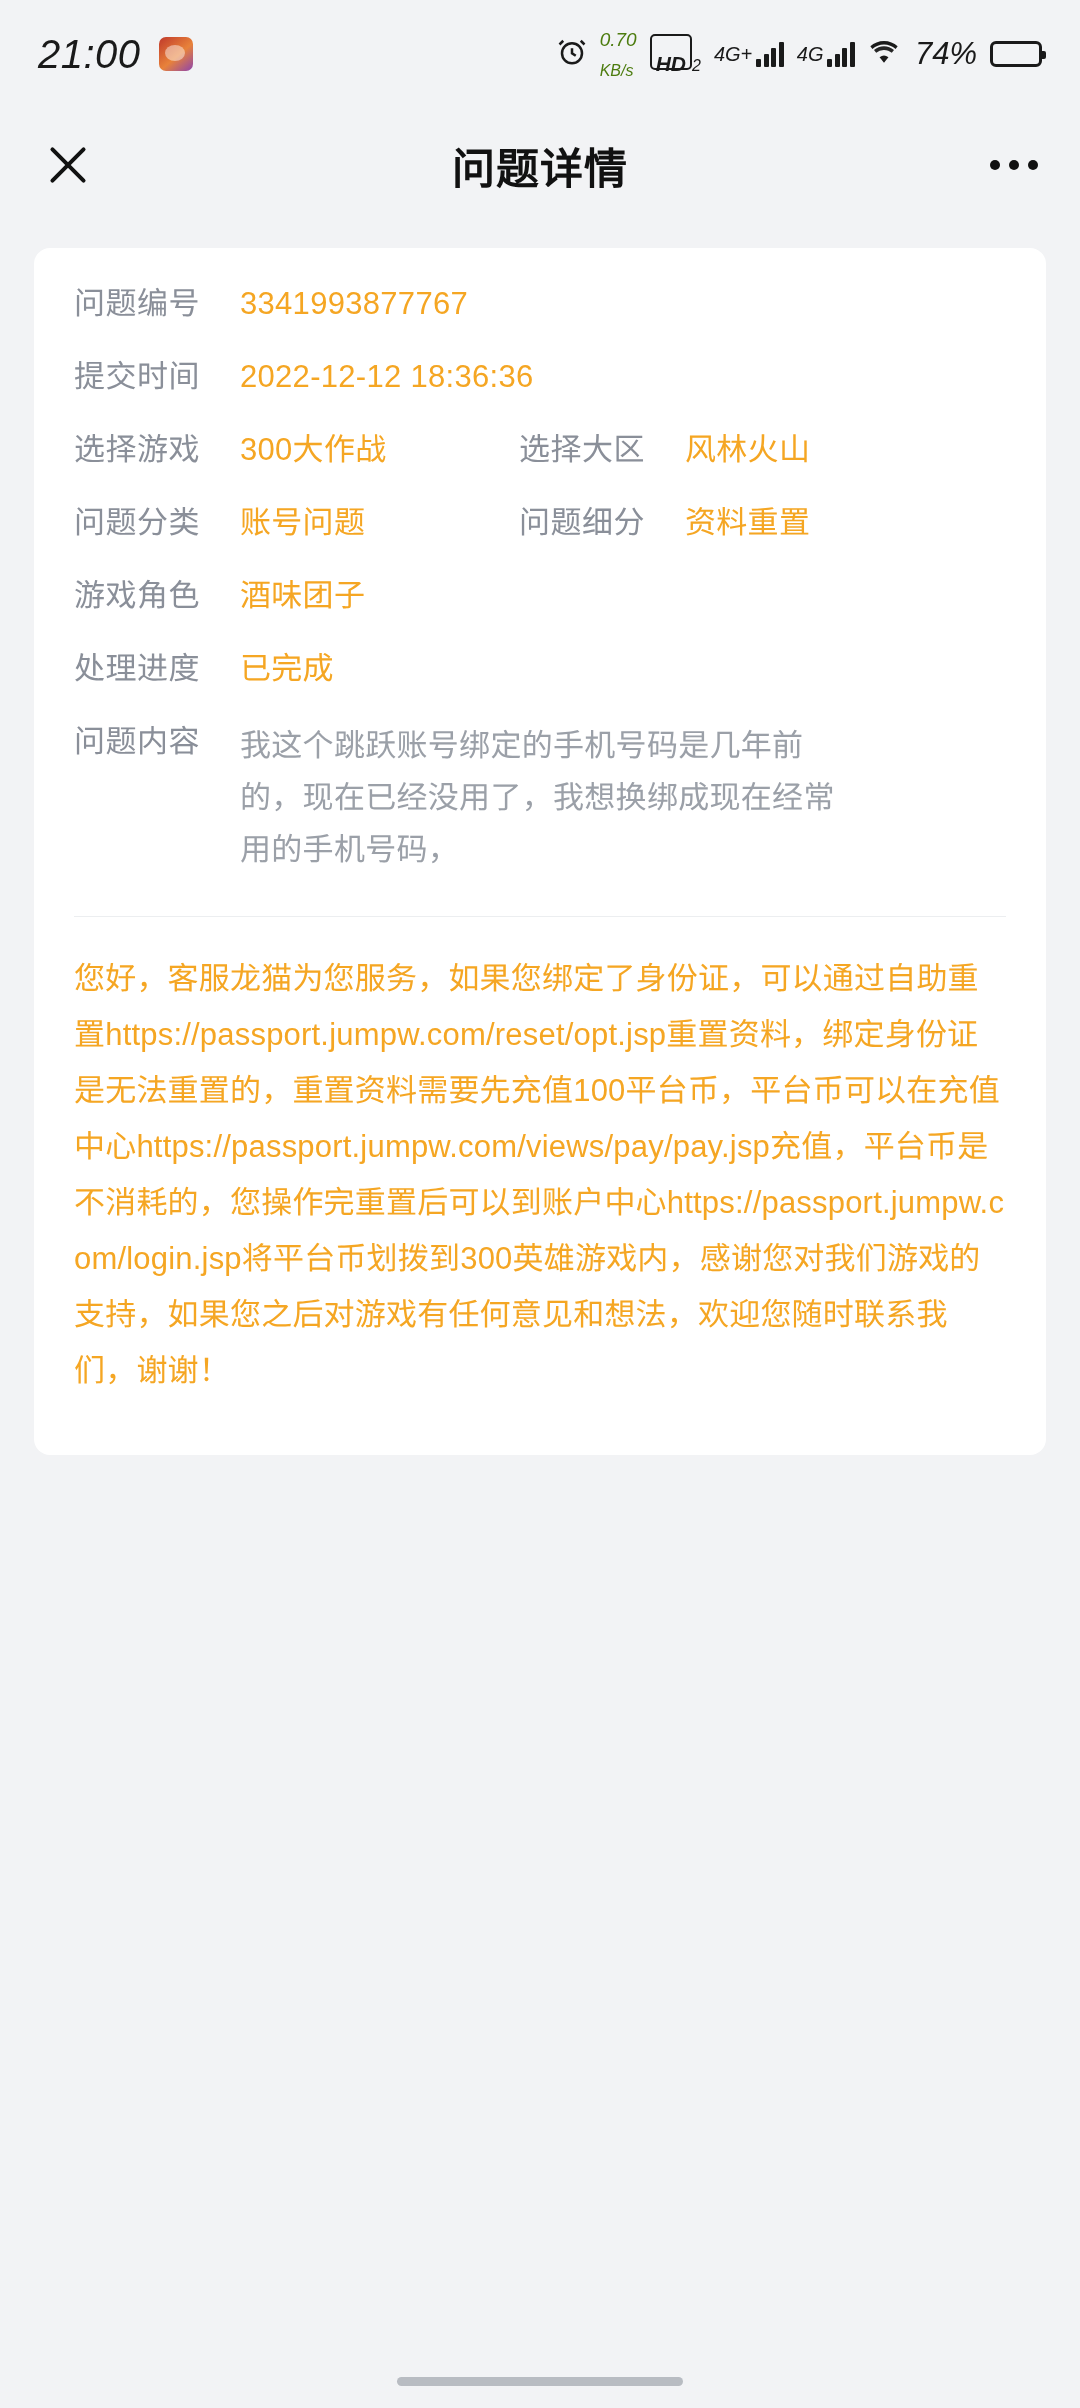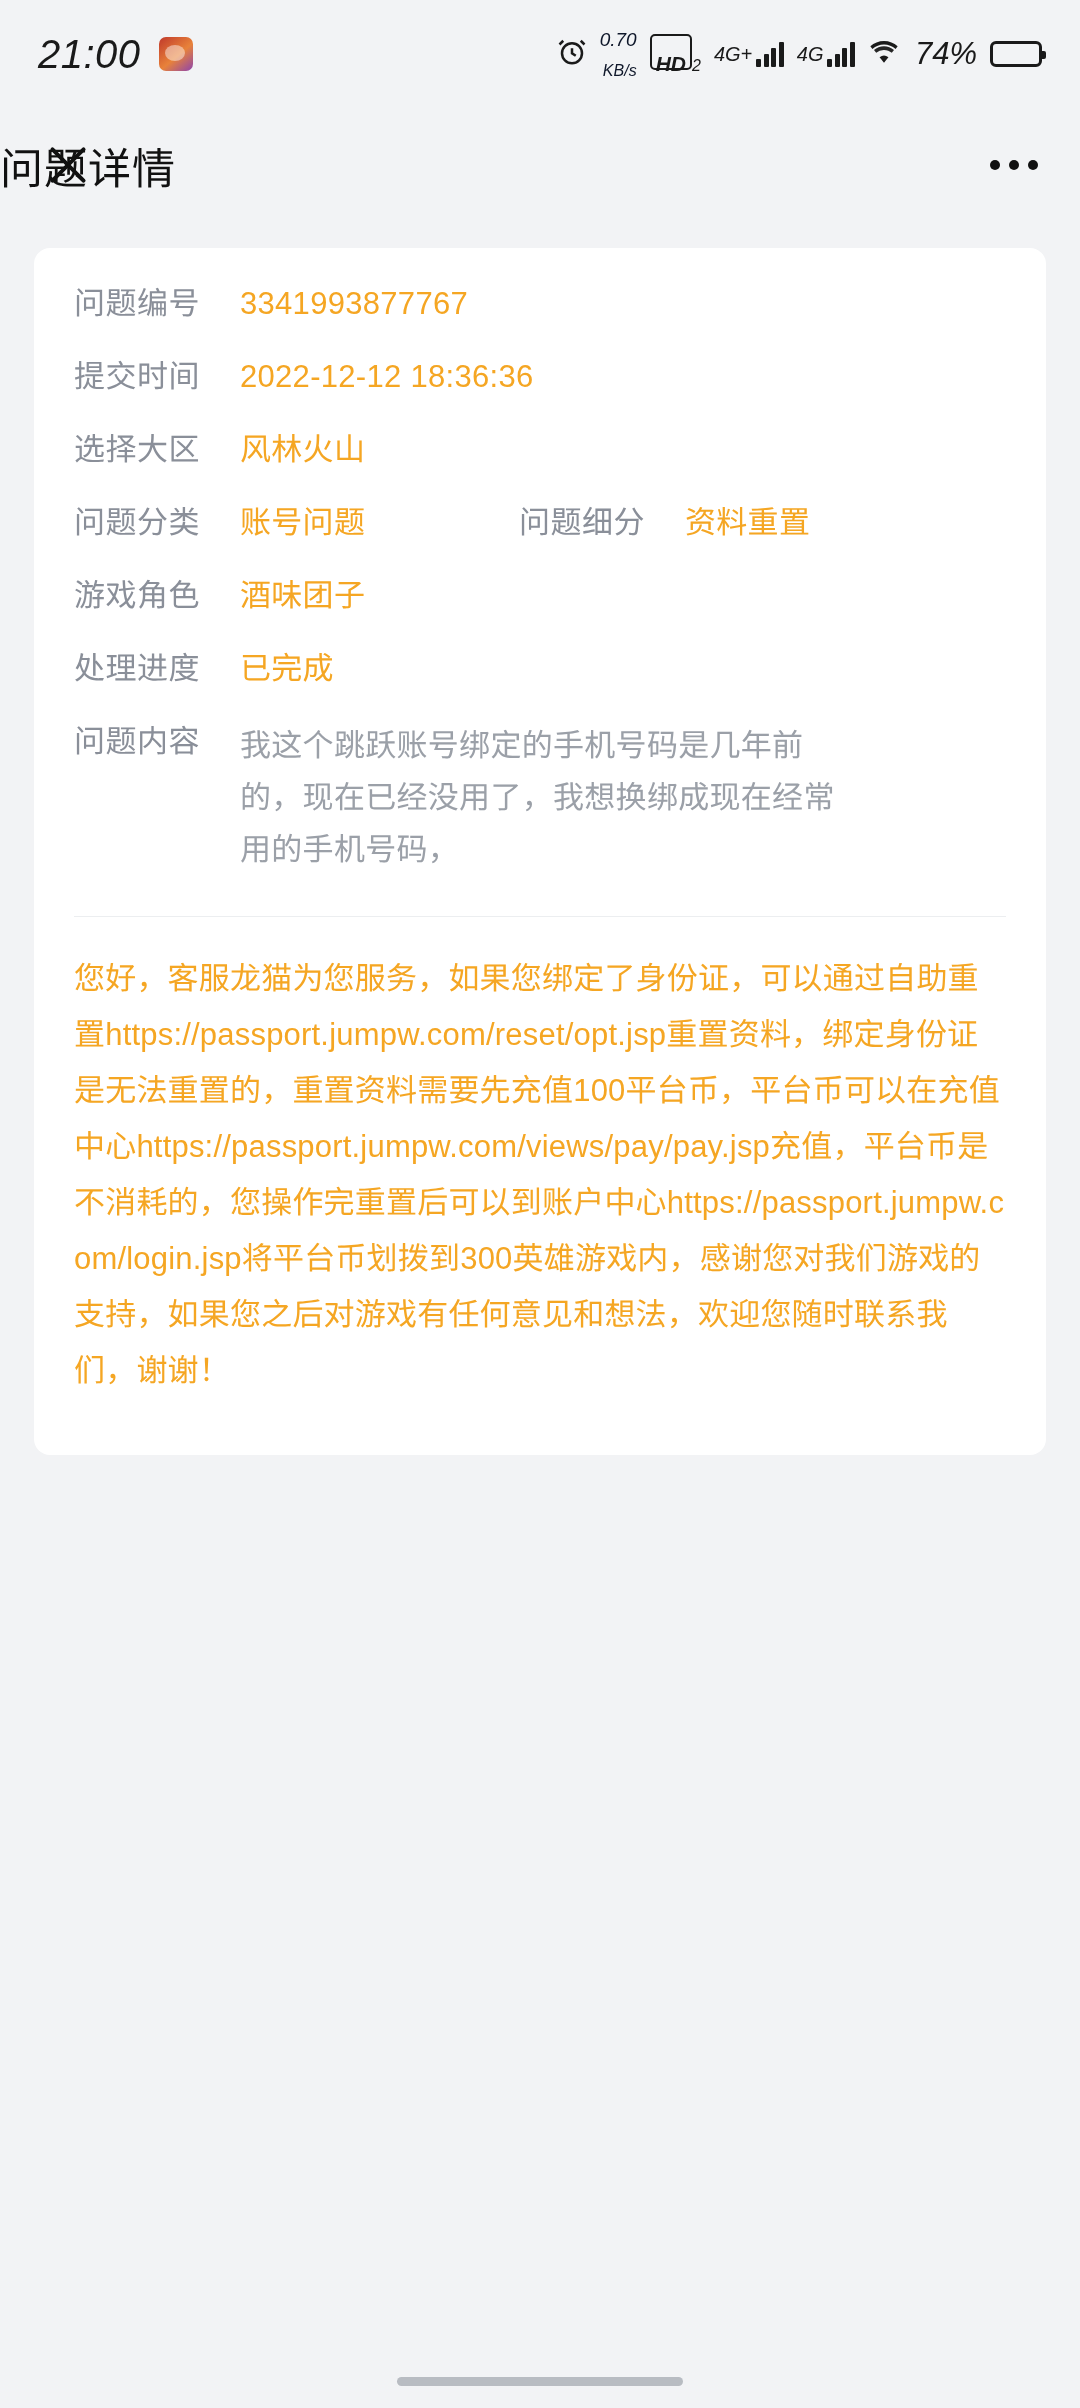--- a/index.html
+++ b/index.html
@@ -56,24 +56,24 @@
   .status-right {
     margin-left: auto;
     display: flex;
     align-items: center;
     gap: 13px;
     color: #1a1a1a;
   }
   .net-speed {
     display: flex;
     flex-direction: column;
-    align-items: flex-end;
+    align-items: flex-start;
     line-height: 1;
     font-size: 18px;
-    color: #0f172a;
+    color: #4d7c0f;
   }
   .net-speed .v { font-size: 19px; }
   .net-speed .u { font-size: 16px; margin-top: 14px; }
   .hd-badge {
     font-size: 21px;
     font-weight: bold;
     border: 2.5px solid #1a1a1a;
     border-radius: 5px;
     padding: 16px 4px;
     line-height: 24px;
@@ -156,23 +156,24 @@
     width: 48px;
     height: 4px;
     background: #111;
     border-radius: 2px;
   }
   .nav-close::before { transform: rotate(45deg); }
   .nav-close::after  { transform: rotate(-45deg); }
   .nav-title {
     position: absolute;
     left: 0; right: 0;
+    text-align: center;
     font-size: 43px;
     color: #111;
-    font-weight: 400;
+    font-weight: 700;
     letter-spacing: 1px;
     pointer-events: none;
   }
   .nav-more {
     margin-left: auto;
     display: flex;
     gap: 9px;
     align-items: center;
     cursor: pointer;
     z-index: 2;
@@ -335,20 +336,24 @@
       <div class="lbl">问题编号</div>
       <div class="val">3341993877767</div>
     </div>
 
     <div class="row">
       <div class="lbl">提交时间</div>
       <div class="val">2022-12-12 18:36:36</div>
     </div>
 
     <div class="row two-col">
+      <div class="col first">
+        <div class="lbl">选择游戏</div>
+        <div class="val">300大作战</div>
+      </div>
       <div class="col">
         <div class="lbl">选择大区</div>
         <div class="val">风林火山</div>
       </div>
     </div>
 
     <div class="row two-col">
       <div class="col first">
         <div class="lbl">问题分类</div>
         <div class="val">账号问题</div>

